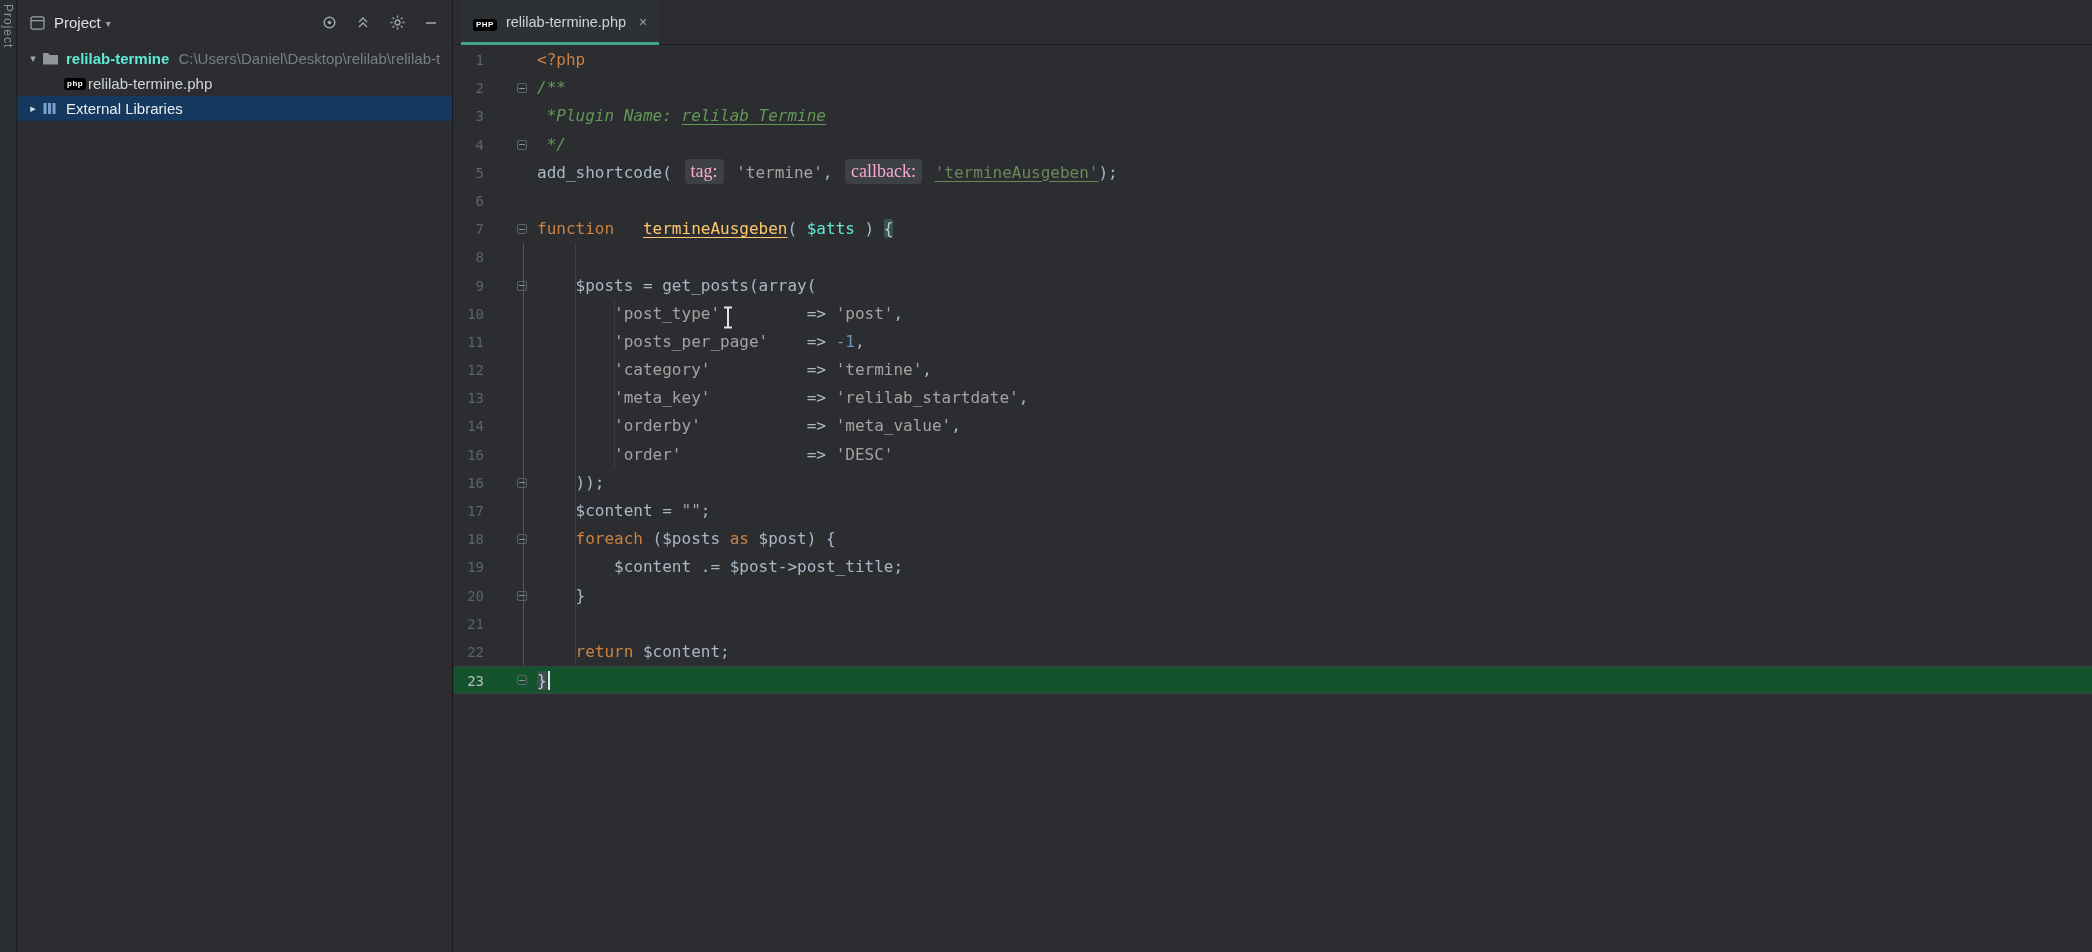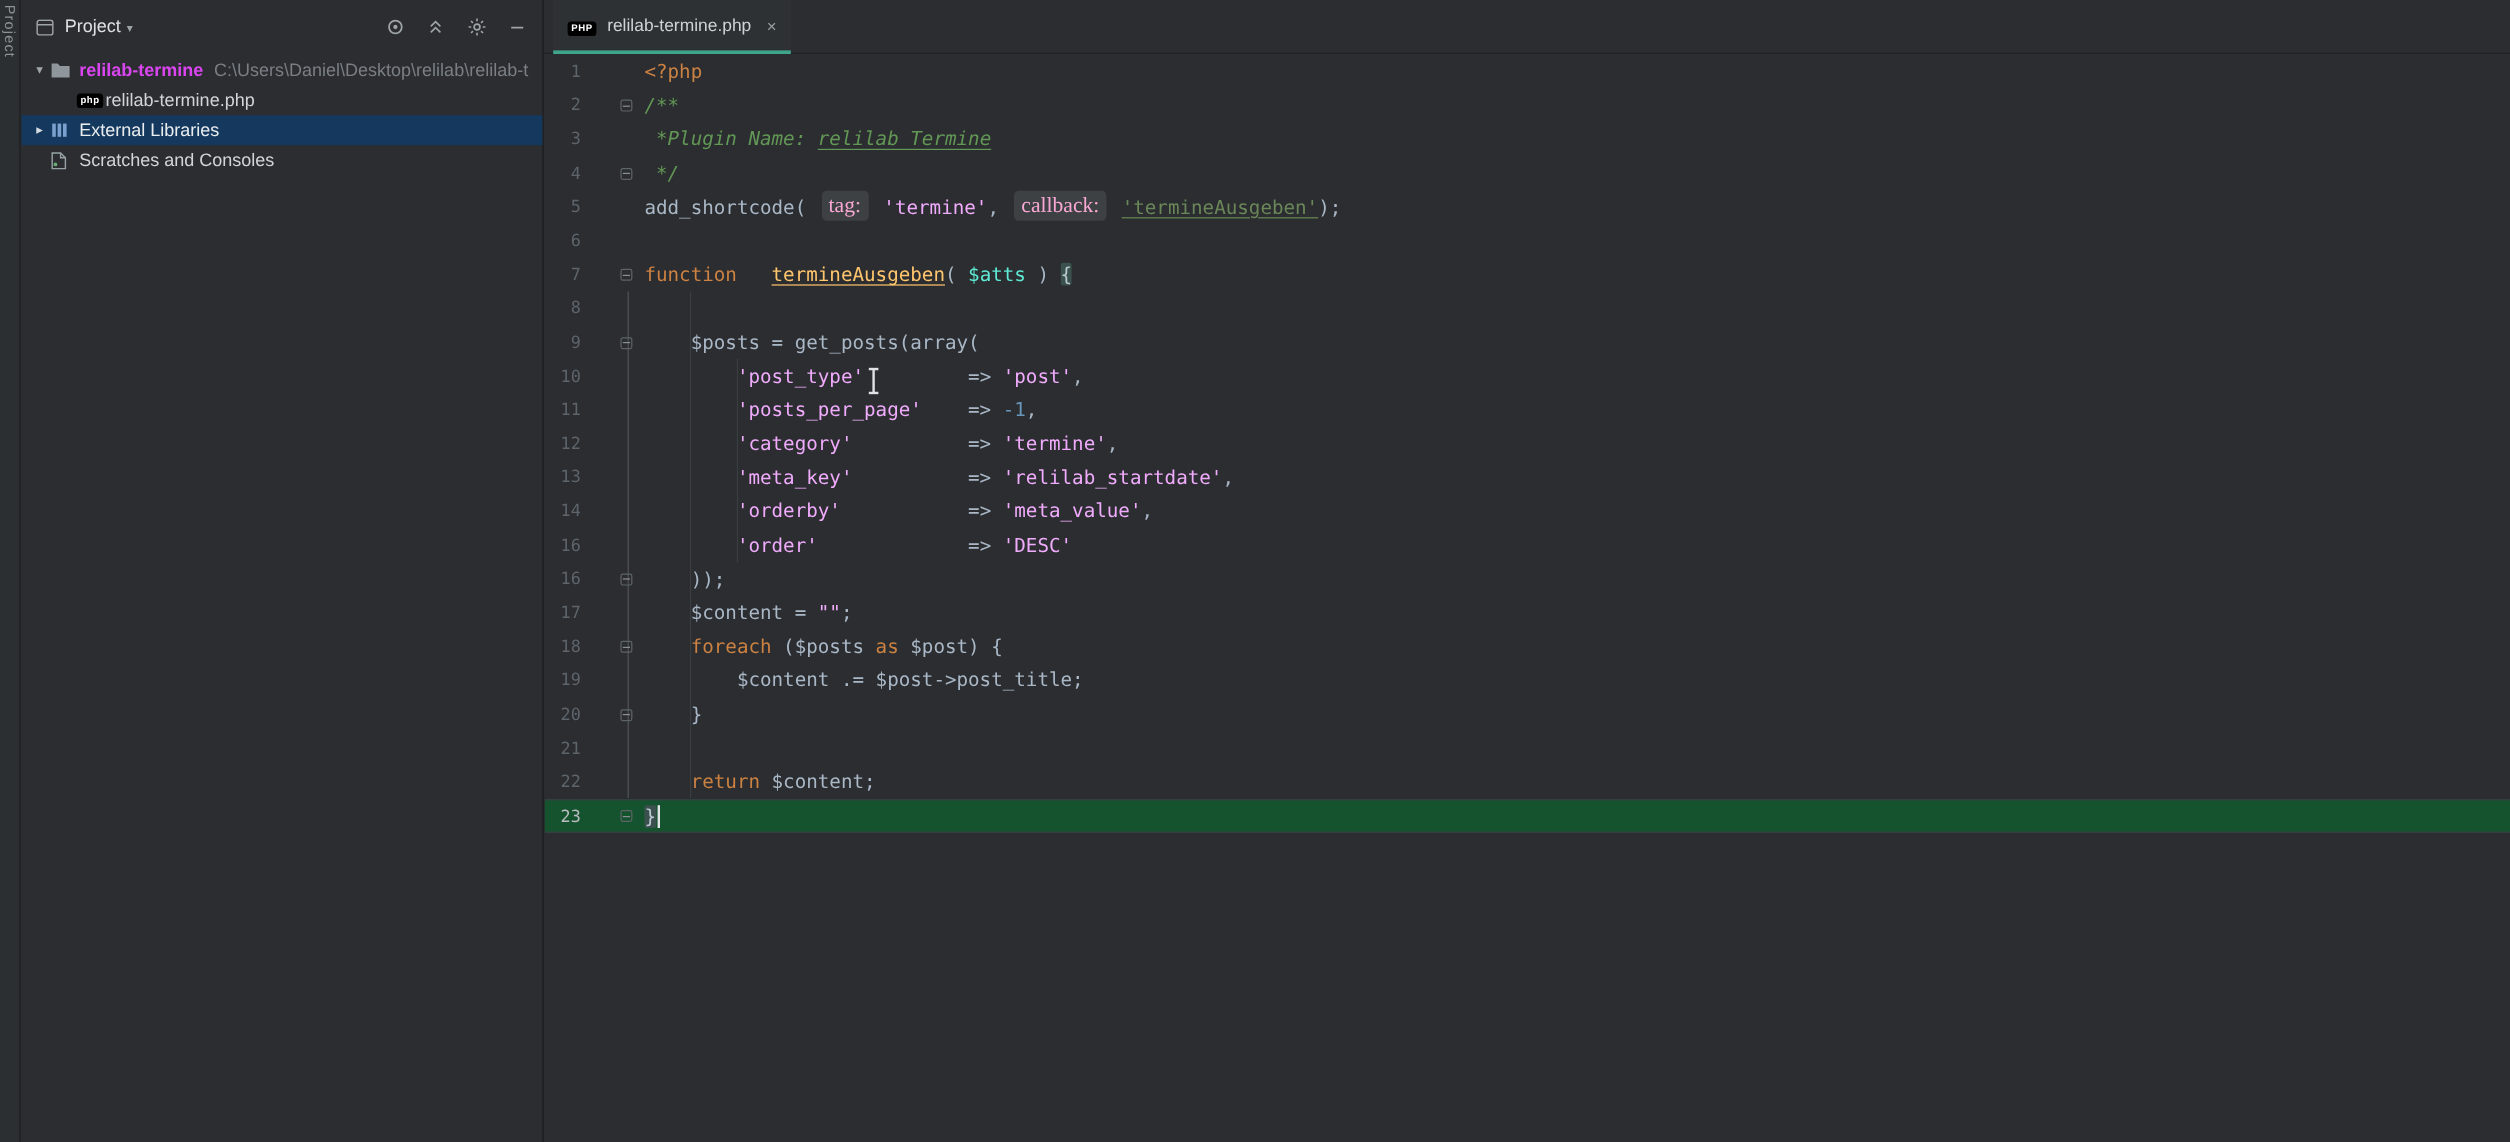--- a/index.html
+++ b/index.html
@@ -28,21 +28,21 @@
     align-items:center; justify-content:center; cursor:pointer; }
 
   .tree { padding-top:1px; }
   .trow { height:25px; display:flex; align-items:center; font-size:15px;
     color:#d2d5d7; white-space:nowrap; overflow:hidden; cursor:pointer; }
   .trow.selected { background:#15395e; color:#eaedef; }
   .chev { width:18px; flex:none; text-align:center; font-size:11px; color:#9fa5a9; }
   .trow.selected .chev { color:#d7dce0; }
   .ticon { width:22px; flex:none; display:inline-flex; align-items:center; justify-content:flex-start; }
   .tlabel { margin-left:2px; }
-  .tlabel.bold { font-weight:700; color:#d946ef; }
+  .tlabel.bold { font-weight:700; color:#5eead4; }
   .tpath { margin-left:9px; color:#797f85; font-size:15px; }
 
   .php-badge { background:#000000; color:#ffffff; font-size:8px; font-weight:bold;
     border-radius:3px; padding:2px 3px; line-height:8px; display:inline-block;
     letter-spacing:.5px; font-family:"Liberation Sans",sans-serif; }
 
   
   .editor { position:absolute; left:454px; top:0; width:1638px; height:952px; background:#2b2d30; }
   .tabbar { height:45px; border-bottom:1px solid #1e2022; display:flex; align-items:stretch; padding-left:7px; background:#2b2d30; }
   .tab { display:flex; align-items:center; gap:9px; padding:0 12px; position:relative;
@@ -61,21 +61,21 @@
     width:10px; height:10px; border:1px solid #5d6468; border-radius:2px; }
   .fold-marker::after { content:""; position:absolute; left:1px; right:1px; top:3.5px;
     height:1px; background:#8a9094; }
   .code { flex:1; color:#a9b7c6; white-space:pre; }
 
   .cl.caret-row { background:#14532d; border-top:1px solid #3b4044; border-bottom:1px solid #3b4044; }
 
   
   .t  { color:#a9b7c6; }
   .k  { color:#cc8242; }
-  .s  { color:#f0abfc; }
+  .s  { color:#a3a3a3; }
   .su { color:#6a8759; text-decoration:underline; text-underline-offset:3px; }
   .c  { color:#629755; font-style:italic; }
   .cu { color:#629755; font-style:italic; text-decoration:underline; text-underline-offset:3px; }
   .fu { color:#ffc66d; text-decoration:underline; text-underline-offset:3px; }
   .n  { color:#6897bb; }
   .p  { color:#5eead4; }
   .b  { background:#3b514d; border-radius:2px; color:#bcc8d2; }
   .h  { font-family:Liberation Serif, serif; font-size:18px; background:#3d4144;
     color:#f9a8d4; border-radius:4px; padding:2px 6px; margin:0 3px; display:inline-block;
     line-height:normal; vertical-align:1px; }
@@ -157,31 +157,20 @@
         <span class="chev">▸</span>
         <span class="ticon">
           <svg width="15" height="15" viewBox="0 0 15 15">
             <rect x="1.5" y="2" width="3" height="11" fill="#7aa0cf"></rect>
             <rect x="6" y="2" width="3" height="11" fill="#7aa0cf"></rect>
             <rect x="10.5" y="2" width="3" height="11" fill="#7aa0cf"></rect>
           </svg>
         </span>
         <span class="tlabel">External Libraries</span>
       </div>
-      <div class="trow" style="padding-left: 6px;">
-        <span class="chev"></span>
-        <span class="ticon">
-          <svg width="14" height="16" viewBox="0 0 14 16">
-            <path d="M1.5 1.5h7l4 4v9h-11Z" fill="none" stroke="#98a2a6" stroke-width="1.2"></path>
-            <path d="M8.5 1.5v4h4" fill="none" stroke="#98a2a6" stroke-width="1.2"></path>
-            <circle cx="4.2" cy="11" r="1.6" fill="#6aab73"></circle>
-          </svg>
-        </span>
-        <span class="tlabel">Scratches and Consoles</span>
-      </div>
     </div>
 </aside>
 
 <main class="editor">
   <div class="tabbar">
     <div class="tab">
       <span><span class="php-badge">PHP</span></span>
       <span class="tab-label">relilab-termine.php</span>
       <span class="tab-close">×</span>
     </div>

